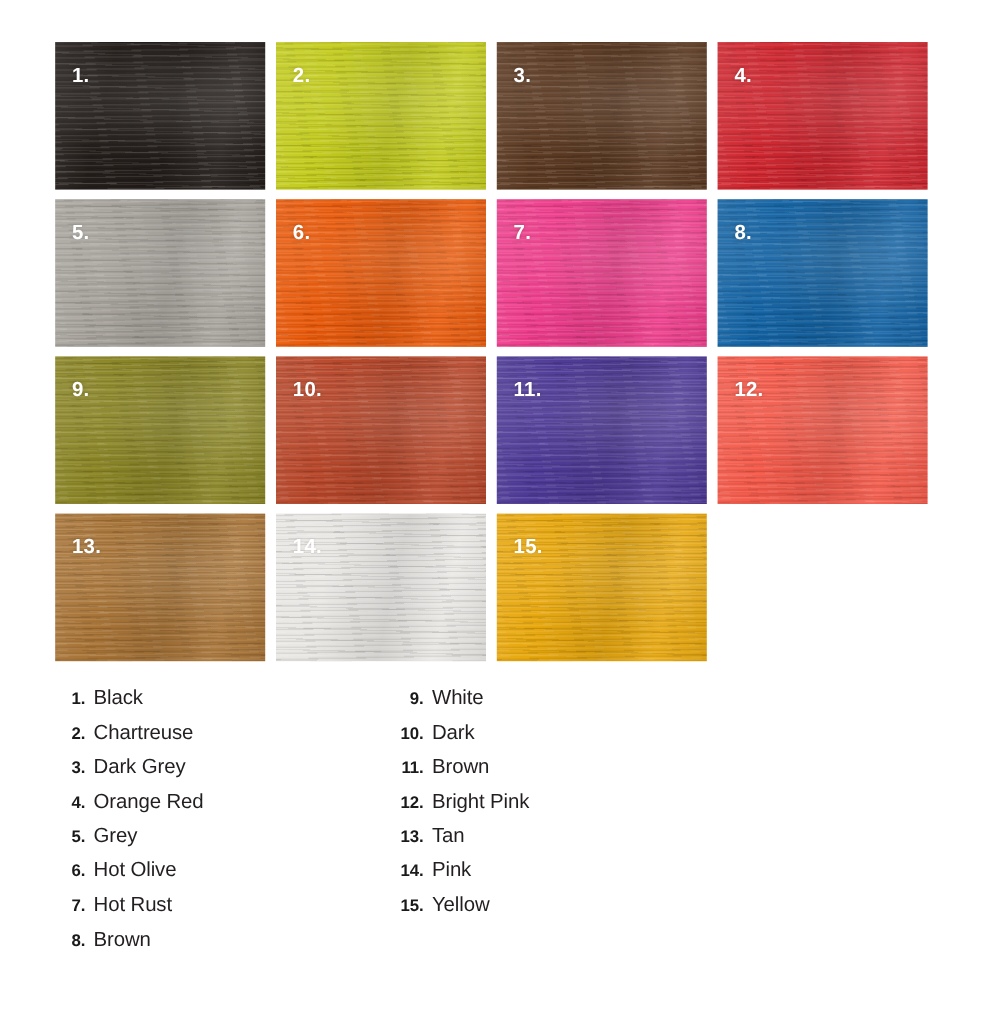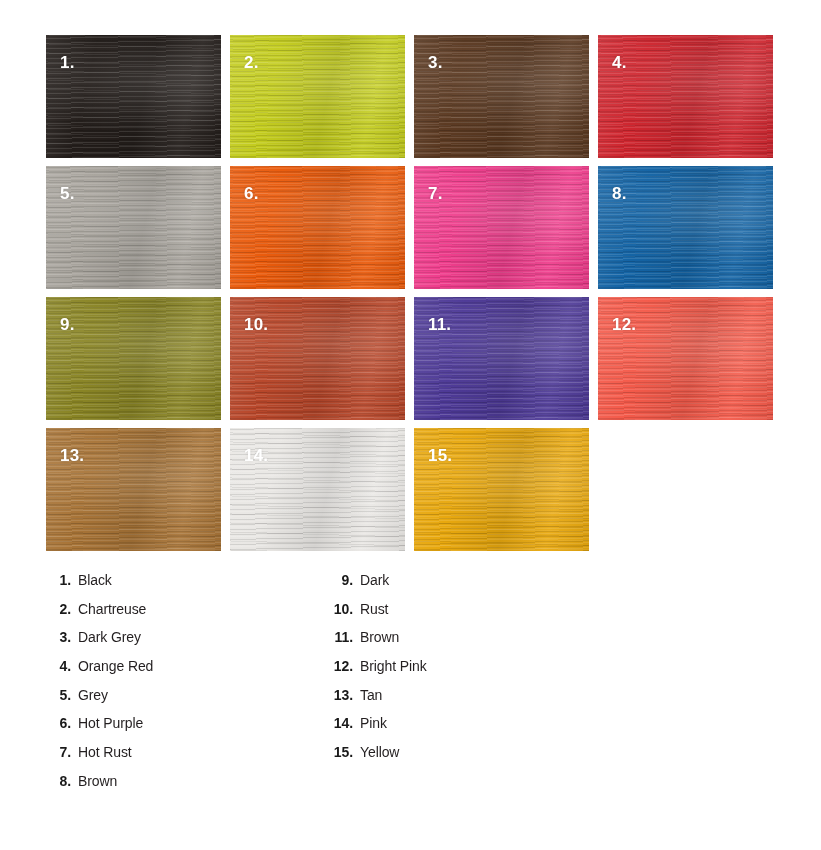--- a/index.html
+++ b/index.html
@@ -119,21 +119,21 @@
   .legend-num {
     width: 33px;
     text-align: right;
     font-size: 14px;
     font-weight: bold;
     color: #1a1a1a;
     letter-spacing: -0.1px;
   }
   .legend-label {
     margin-left: 7px;
-    font-size: 14px;
+    font-size: 17px;
     font-weight: normal;
     color: #231f20;
     letter-spacing: -0.1px;
   }
 </style>
 </head>
 <body>
 
 <div id="swatch-grid">
     <div class="swatch" style="background-color: rgb(36, 30, 27);">
@@ -230,39 +230,39 @@
       <div class="legend-item">
         <span class="legend-num">4.</span>
         <span class="legend-label">Orange Red</span>
       </div>
       <div class="legend-item">
         <span class="legend-num">5.</span>
         <span class="legend-label">Grey</span>
       </div>
       <div class="legend-item">
         <span class="legend-num">6.</span>
-        <span class="legend-label">Hot Purple</span>
+        <span class="legend-label">Hot Olive</span>
       </div>
       <div class="legend-item">
         <span class="legend-num">7.</span>
         <span class="legend-label">Hot Rust</span>
       </div>
       <div class="legend-item">
         <span class="legend-num">8.</span>
         <span class="legend-label">Brown</span>
       </div>
     </div>
   <div class="legend-column" id="legend-column-right">
       <div class="legend-item">
         <span class="legend-num">9.</span>
+        <span class="legend-label">White</span>
+      </div>
+      <div class="legend-item">
+        <span class="legend-num">10.</span>
         <span class="legend-label">Dark</span>
-      </div>
-      <div class="legend-item">
-        <span class="legend-num">10.</span>
-        <span class="legend-label">Rust</span>
       </div>
       <div class="legend-item">
         <span class="legend-num">11.</span>
         <span class="legend-label">Brown</span>
       </div>
       <div class="legend-item">
         <span class="legend-num">12.</span>
         <span class="legend-label">Bright Pink</span>
       </div>
       <div class="legend-item">

